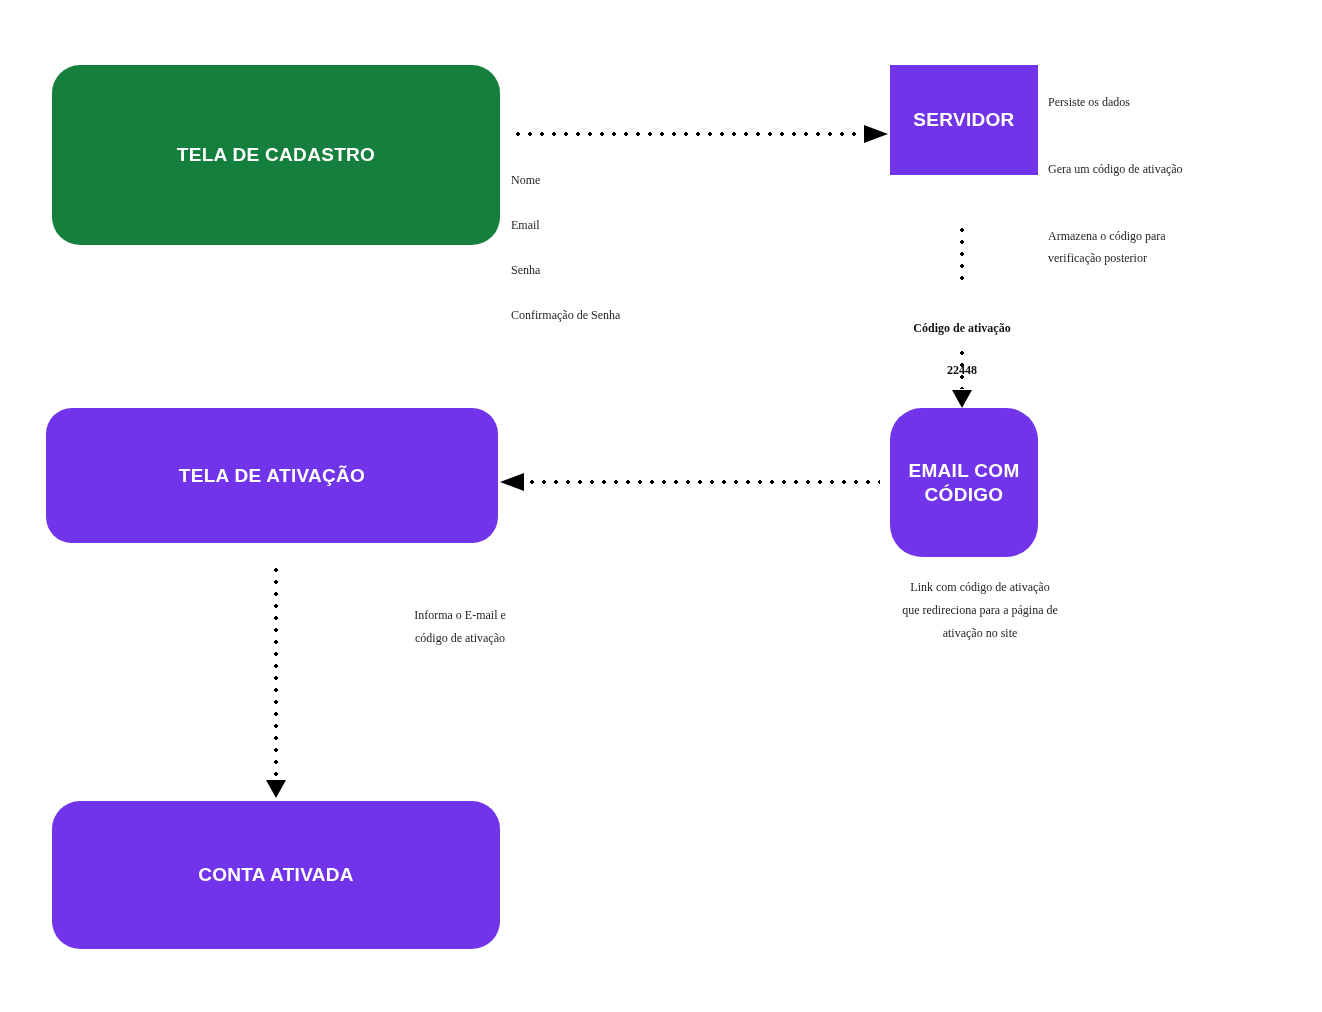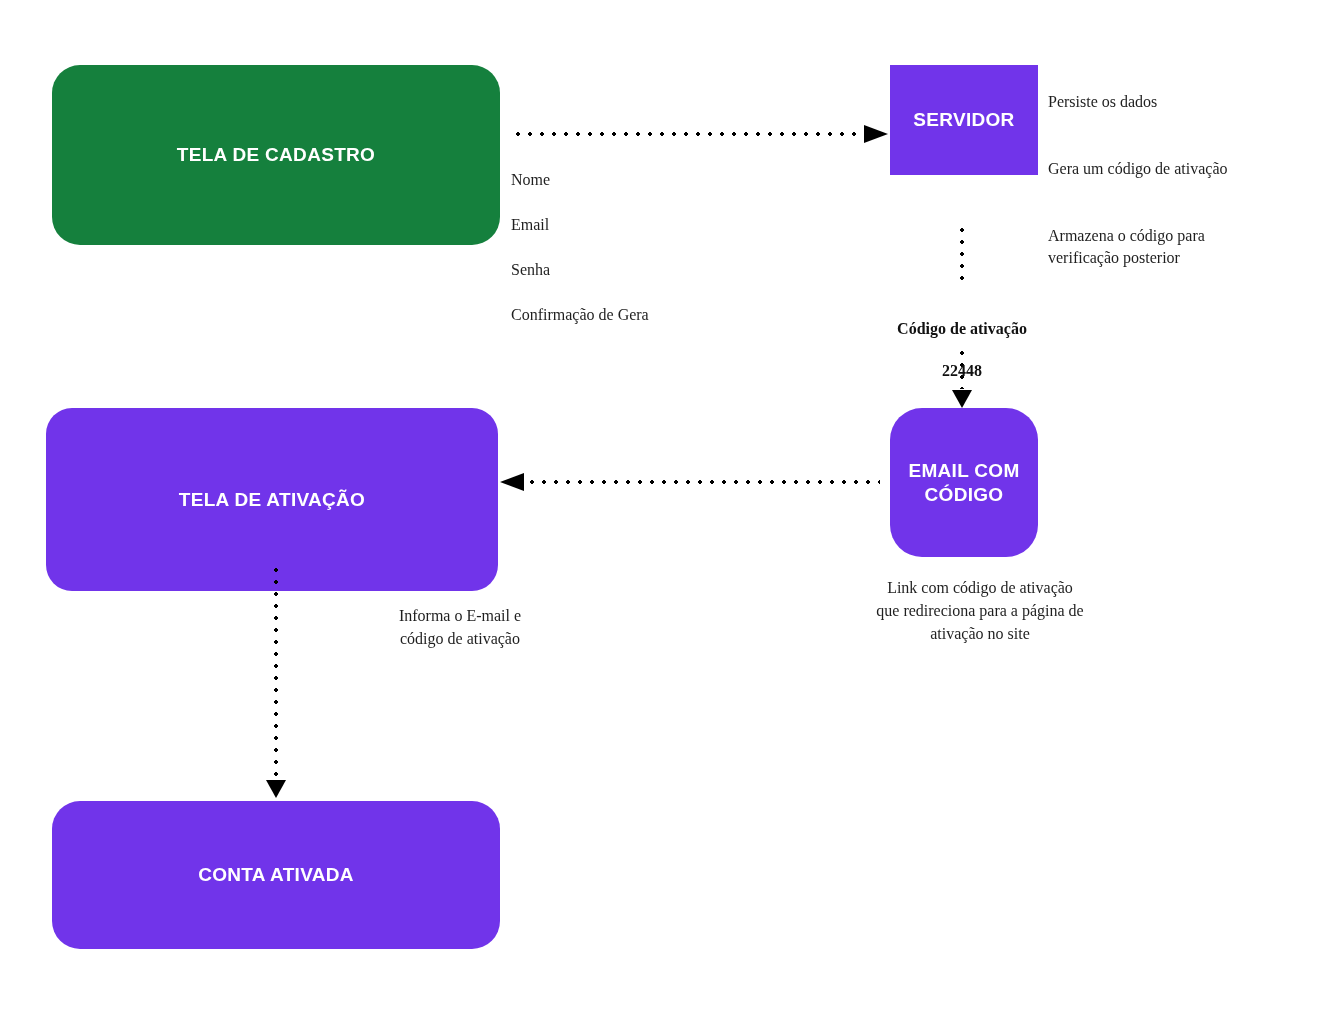--- a/index.html
+++ b/index.html
@@ -21,21 +21,21 @@
     justify-content: center;
     font-weight: bold;
     font-size: 19px;
     letter-spacing: 0.3px;
     text-align: center;
     white-space: pre-line;
     line-height: 24px;
   }
   .node-cadastro { left: 52px;  top: 65px;  width: 448px; height: 180px; border-radius: 28px; }
   .node-servidor { left: 890px; top: 65px;  width: 148px; height: 110px; border-radius: 0; }
-  .node-ativacao { left: 46px;  top: 408px; width: 452px; height: 183px; border-radius: 26px; }
+  .node-ativacao { left: 46px;  top: 408px; width: 452px; height: 135px; border-radius: 26px; }
   .node-email    { left: 890px; top: 408px; width: 148px; height: 149px; border-radius: 32px; }
   .node-conta    { left: 52px;  top: 801px; width: 448px; height: 148px; border-radius: 28px; text-align: right; }
 
   
   .dots-h {
     position: absolute;
     height: 4px;
     background-image: radial-gradient(circle, #000 1.7px, transparent 1.9px);
     background-size: 12px 4px;
     background-position: 0 50%;
@@ -51,21 +51,21 @@
   }
   .arr { position: absolute; width: 0; height: 0; }
   .arr-right { border-top: 9px solid transparent; border-bottom: 9px solid transparent; border-left: 24px solid #000; }
   .arr-left  { border-top: 9px solid transparent; border-bottom: 9px solid transparent; border-right: 24px solid #000; }
   .arr-down  { border-left: 10px solid transparent; border-right: 10px solid transparent; border-top: 18px solid #000; }
 
   
   .note {
     position: absolute;
     font-family: "Liberation Serif", serif;
-    font-size: 16px;
+    font-size: 12px;
     color: #1f1f1f;
     line-height: 22.5px;
     white-space: pre-line;
   }
   .note-fields { left: 511px; top: 146px; width: 230px; }
   .note-servidor { left: 1048px; top: 68px; width: 252px; }
   .note-servidor p { margin: 0 0 22px 0; }
   .note-codigo {
     left: 862px; top: 297px; width: 200px;
     text-align: center; font-weight: bold; color: #111111; line-height: 21px;
@@ -120,21 +120,21 @@
   <div class="arr arr-left c3-arr"></div>
   <div class="dots-h c3-dots"></div>
 
   <div class="dots-v c4-dots"></div>
   <div class="arr arr-down c4-arr"></div>
 
   <div class="note note-fields">
     <div>Nome</div>
     <div>Email</div>
     <div>Senha</div>
-    <div>Confirmação de Gera</div>
+    <div>Confirmação de Senha</div>
   </div>
 
   <div class="note note-servidor">
     <p>Persiste os dados</p>
     <p>Gera um código de ativação</p>
     <p>Armazena o código para
 verificação posterior</p>
   </div>
 
   <div class="note note-codigo">

